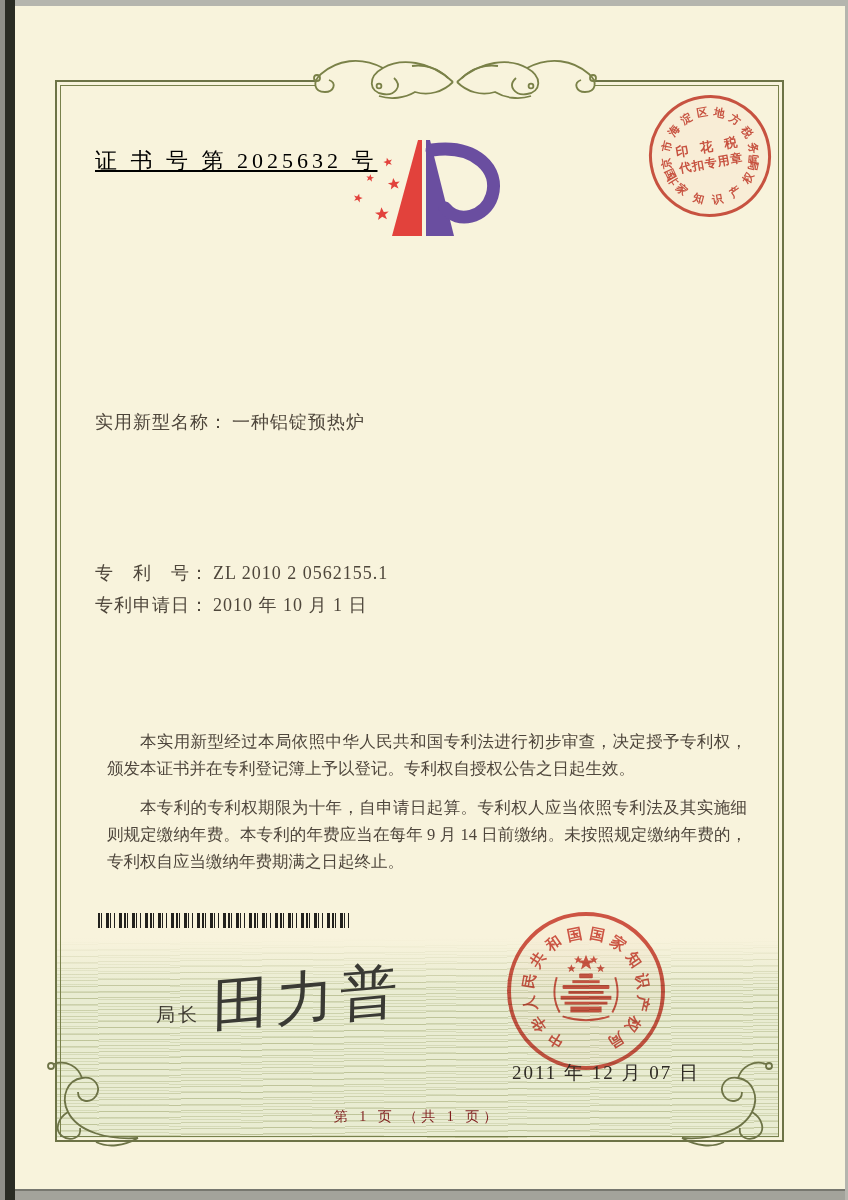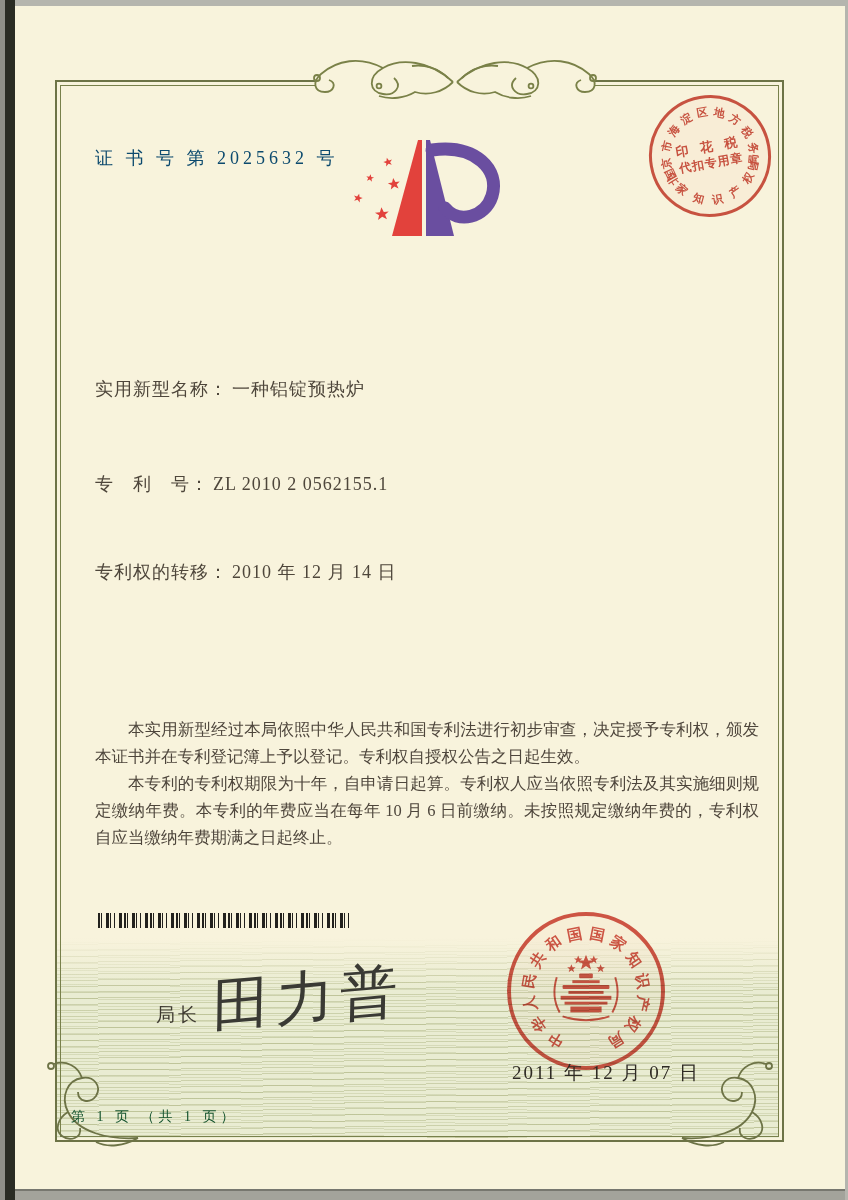--- a/index.html
+++ b/index.html
@@ -18,32 +18,32 @@
       #e9ecd2;}
   .band::before{content:'';position:absolute;left:0;right:0;top:0;height:52px;
     background:linear-gradient(#f8f3dc,rgba(248,243,220,0));}
 
   
   .frame{position:absolute;left:55px;top:80px;width:725px;height:1058px;border:2px solid #6d7346;}
   .frame-inner{position:absolute;inset:3px;border:1px solid #78804b;}
 
   .ornament{position:absolute;}
 
-  .cert-number{position:absolute;left:95px;top:146px;font-size:18px;letter-spacing:4px;color:#0c4a6e;}
+  .cert-number{position:absolute;left:95px;top:146px;font-size:22px;letter-spacing:4px;color:#000000;text-decoration:underline;}
   .logo{position:absolute;left:348px;top:138px;width:170px;height:104px;}
   .title{position:absolute;left:55px;width:725px;top:260px;text-align:center;font-size:43px;
     letter-spacing:11px;padding-left:11px;color:#44403a;font-weight:600;}
 
-  .field{position:absolute;left:95px;font-size:18px;color:#4e463b;letter-spacing:1px;white-space:nowrap;}
+  .field{position:absolute;left:95px;font-size:18px;color:#4e463b;letter-spacing:1px;white-space:nowrap;margin-top:33px;}
   .field .val{margin-left:4px;}
-  .f0{top:377px}.f1{top:440px}.f2{top:472px}.f3{top:560px}.f4{top:620px}.f5{top:682px}
+  .f0{top:377px}.f1{top:440px}.f2{top:528px}.f3{top:560px}.f4{top:620px}.f5{top:682px}
 
   .body-text{position:absolute;left:95px;top:716px;width:664px;font-size:16.5px;line-height:27px;
     color:#4e463c;text-align:justify;}
-  .body-text p{margin:0;text-indent:2em;}
+  .body-text p{margin:12px;text-indent:2em;}
 
   .barcode{position:absolute;left:98px;top:913px;width:254px;height:15px;
     background:repeating-linear-gradient(90deg,
       #22211d 0 2px, transparent 2px 3px,
       #22211d 3px 4px, transparent 4px 8px,
       #22211d 8px 11px, transparent 11px 12px,
       #22211d 12px 13px, transparent 13px 16px,
       #22211d 16px 17px, transparent 17px 21px,
       #22211d 21px 24px, transparent 24px 26px);}
 
@@ -57,22 +57,22 @@
   .seal-sipo{left:507px;top:912px;width:150px;height:150px;border:4px solid #cf4a3e;color:#cf4a3e;
     background:rgba(230,120,105,0.04);}
   .arc-ch{position:absolute;left:50%;top:50%;font-weight:bold;font-family:"Liberation Sans","DejaVu Sans",sans-serif;}
   .tax-line{position:absolute;left:0;right:0;text-align:center;font-weight:bold;
     font-family:"Liberation Sans","DejaVu Sans",sans-serif;}
   .tax-line1{top:40px;font-size:13px;letter-spacing:4px;}
   .tax-line2{top:57px;font-size:12px;letter-spacing:1px;}
   .emblem{position:absolute;left:36px;top:34px;}
 
   .grant-date{position:absolute;left:512px;top:1060px;font-size:19px;color:#2f2b24;letter-spacing:2px;white-space:nowrap;}
-  .footer{position:absolute;left:55px;width:725px;top:1108px;text-align:left;font-size:14px;
-    letter-spacing:4px;color:#14532d;padding-left:16px;}
+  .footer{position:absolute;left:55px;width:725px;top:1108px;text-align:center;font-size:14px;
+    letter-spacing:4px;color:#7f1d1d;}
 </style>
 </head>
 <body>
 
 <div class="stage">
   <div class="edge-left-gray"></div>
   <div class="dark-strip"></div>
   <div class="paper"></div>
   <div class="band"></div>
   <div class="edge-bottom"></div>
@@ -134,26 +134,26 @@
   </svg>
 
 
   <div class="field f0">
     <span>实用新型名称：</span><span class="val">一种铝锭预热炉</span>
   </div>
   <div class="field f2">
     <span>专　利　号：</span><span class="val">ZL 2010 2 0562155.1</span>
   </div>
   <div class="field f3">
-    <span>专利权的转移：</span><span class="val">2010 年 12 月 14 日</span>
+    <span>专利申请日：</span><span class="val">2010 年 10 月 1 日</span>
   </div>
 
   <div class="body-text">
     <p>本实用新型经过本局依照中华人民共和国专利法进行初步审查，决定授予专利权，颁发本证书并在专利登记簿上予以登记。专利权自授权公告之日起生效。</p>
-    <p>本专利的专利权期限为十年，自申请日起算。专利权人应当依照专利法及其实施细则规定缴纳年费。本专利的年费应当在每年 10 月 6 日前缴纳。未按照规定缴纳年费的，专利权自应当缴纳年费期满之日起终止。</p>
+    <p>本专利的专利权期限为十年，自申请日起算。专利权人应当依照专利法及其实施细则规定缴纳年费。本专利的年费应当在每年 9 月 14 日前缴纳。未按照规定缴纳年费的，专利权自应当缴纳年费期满之日起终止。</p>
   </div>
 
   <div class="barcode"></div>
 
   <div class="commissioner">局长</div>
   <div class="signature">田力普</div>
 
   <div class="seal seal-tax">
     <div class="tax-line tax-line1">印 花 税</div>
     <div class="tax-line tax-line2">代扣专用章</div>

